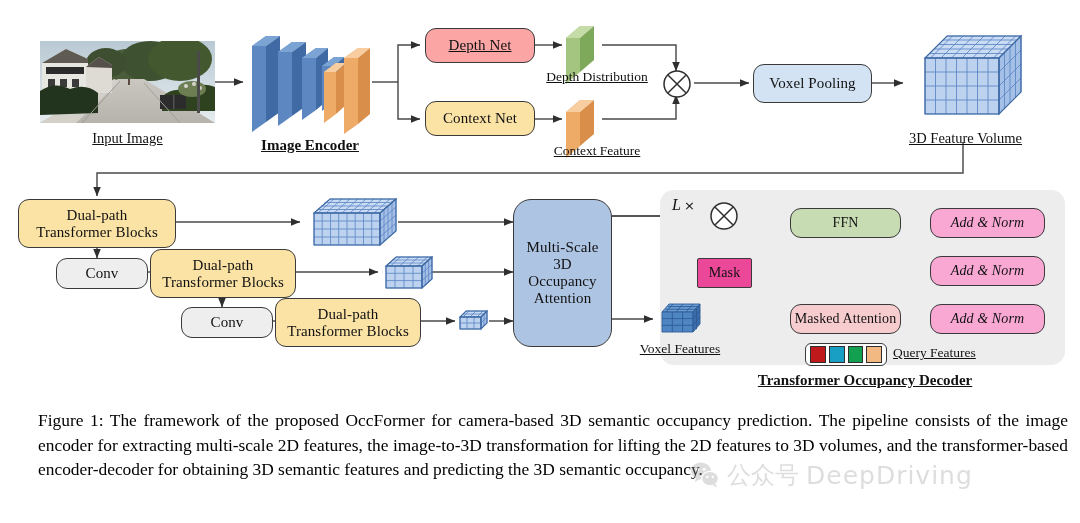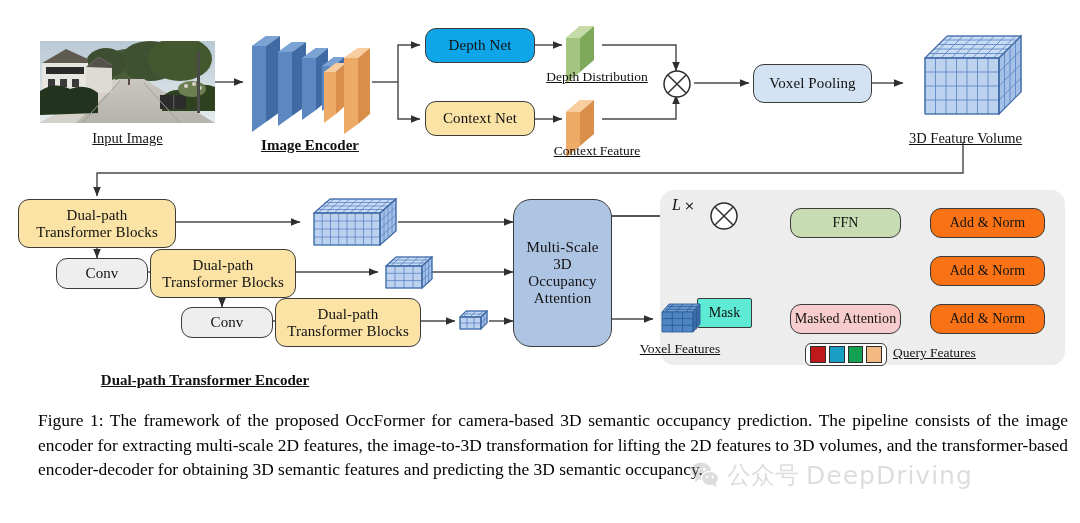--- a/index.html
+++ b/index.html
@@ -8,29 +8,29 @@
   #fig{position:absolute;left:0;top:0;width:1080px;height:523px;}
   .abs{position:absolute;box-sizing:border-box;}
 
   
   .node{display:flex;align-items:center;justify-content:center;text-align:center;
         border:1.3px solid #3a3a3a;border-radius:11px;line-height:1.12;
         font-size:15px;letter-spacing:.1px;}
   .node.sq{border-radius:2px;}
   .node.small{font-size:14px;}
 
-  .green{background:#0ea5e9;}
+  .green{background:#fca5a5;text-decoration:underline;}
   .yellowbox{background:#fbe3a6;}
   .bluebox{background:#d3e3f3;}
   .msbox{background:#aec4e3;}
   .ffn{background:#c8dcb4;}
   .selfatt{background:#faf5b9;}
   .maskedatt{background:#f7ccce;}
-  .maskbox{background:#5eead4;margin-top:40px;}
-  .whitebox{background:#f97316;}
+  .maskbox{background:#ec4899;}
+  .whitebox{background:#f9a8d4;font-style:italic;}
   .convbox{background:#eeeeee;}
 
   .lbl{position:absolute;text-align:center;font-size:14.5px;white-space:nowrap;text-decoration:underline;}
   .lbl.bold{font-weight:bold;font-size:15px;}
   .lbl.small{font-size:13.5px;}
 
   
   #decpanel{background:#ededed;border-radius:14px;}
 
   
@@ -335,21 +335,20 @@
     </g>
   </svg>
 
   <div class="node msbox abs" style="left:513px;top:199px;width:99px;height:148px;flex-direction:column;border-radius:18px;">
     <span>Multi-Scale</span>
     <span>3D</span>
     <span>Occupancy</span>
     <span>Attention</span>
   </div>
 
-  <div class="lbl bold" style="left:40px;top:372px;width:330px;">Dual-path Transformer Encoder</div>
 
   <div class="abs" style="left:672px;top:196px;font-size:16px;">
     <i>L</i><span style="font-family:'DejaVu Sans',sans-serif;font-size:13px;margin-left:3px;">×</span>
   </div>
 
   <svg class="abs" style="left:708px;top:200px;width:32px;height:32px;">
     <circle cx="16" cy="16" r="13" fill="#fff" stroke="#2f2f2f" stroke-width="1.5"></circle>
     <path d="M7.2,7.2 L24.8,24.8 M24.8,7.2 L7.2,24.8" stroke="#2f2f2f" stroke-width="1.5"></path>
   </svg>
 
@@ -379,20 +378,21 @@
   </div>
   <div class="lbl small" style="left:893px;top:345px;width:120px;text-align:left;">Query Features</div>
 
   <div class="node ffn abs small" style="left:790px;top:208px;width:111px;height:30px;">FFN</div>
   <div class="node maskedatt abs small" style="left:790px;top:304px;width:111px;height:30px;">Masked Attention</div>
 
   <div class="node whitebox abs small" style="left:930px;top:208px;width:115px;height:30px;">Add &amp; Norm</div>
   <div class="node whitebox abs small" style="left:930px;top:256px;width:115px;height:30px;">Add &amp; Norm</div>
   <div class="node whitebox abs small" style="left:930px;top:304px;width:115px;height:30px;">Add &amp; Norm</div>
 
+  <div class="lbl bold" style="left:700px;top:372px;width:330px;">Transformer Occupancy Decoder</div>
 
   <div id="caption">Figure 1: The framework of the proposed OccFormer for camera-based 3D semantic occupancy prediction. The pipeline consists of the image encoder for extracting multi-scale 2D features, the image-to-3D transformation for lifting the 2D features to 3D volumes, and the transformer-based encoder-decoder for obtaining 3D semantic features and predicting the 3D semantic occupancy.</div>
 
   <div id="wm">
     <svg width="30" height="30" viewBox="0 0 30 30">
       <ellipse cx="11" cy="11" rx="10" ry="8.6" fill="#9a9a9a"></ellipse>
       <polygon points="6,17 5,22 10,19" fill="#9a9a9a"></polygon>
       <circle cx="7.8" cy="9.2" r="1.5" fill="#fff"></circle>
       <circle cx="14.2" cy="9.2" r="1.5" fill="#fff"></circle>
       <ellipse cx="20" cy="18.5" rx="8.4" ry="7.2" fill="#9a9a9a" stroke="#ffffff" stroke-width="1.2"></ellipse>

